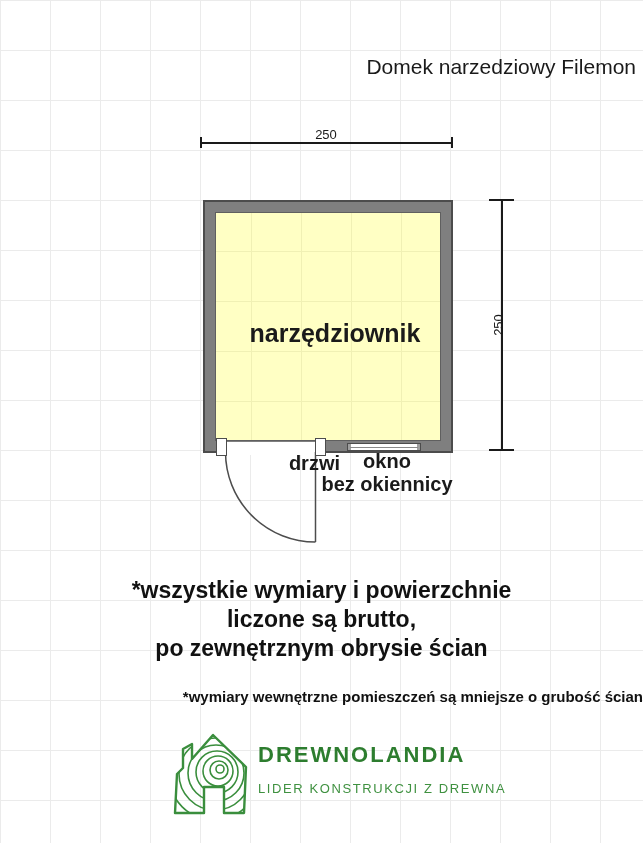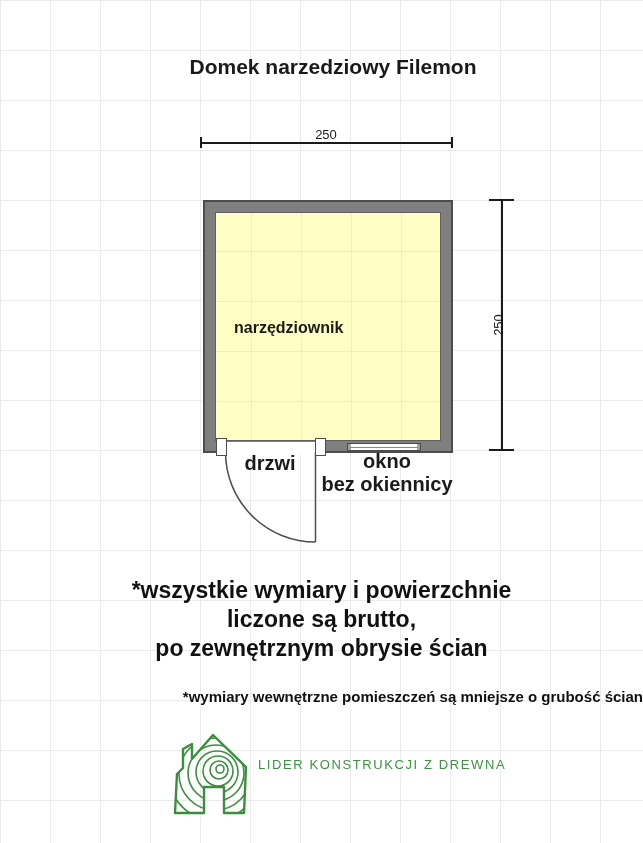--- a/index.html
+++ b/index.html
@@ -7,48 +7,48 @@
   .canvas{
     position:relative; width:643px; height:843px; overflow:hidden; background:#ffffff;
     background-image:
       linear-gradient(to right, var(--grid_line) 1px, transparent 1px),
       linear-gradient(to bottom, var(--grid_line) 1px, transparent 1px);
     background-size:50px 50px;
   }
   .abs{position:absolute;}
   
   .title{left:30px; top:54px; width:606px; text-align:center; color:#1a1a1a;}
-  .title .t1{font-size:21px; font-weight:bold; line-height:26px;}
+  .title .t1{font-size:21px; font-weight:normal; line-height:26px;text-align:right;}
   .title .t2{font-size:21px; font-weight:bold; line-height:26px;}
   
   .dim-line{background:#1a1a1a;}
   .dim-top-label{left:200px; top:127px; width:252px; text-align:center; font-size:13px; color:#1a1a1a;}
   .dim-right-label{left:468px; top:312px; width:60px; height:26px; display:flex; align-items:center; justify-content:center;
     transform:rotate(-90deg); font-size:13px; color:#1a1a1a;}
   
   .plan-outer{left:203px; top:200px; width:250px; height:253px; box-sizing:border-box;
     background:var(--wall_fill); border:2px solid var(--wall_border);}
   .plan-room{left:215px; top:212px; width:226px; height:229px; box-sizing:border-box;
     background:var(--room_fill); border:1px solid #5f5f5f;
     background-image:
       linear-gradient(to right, var(--room_grid) 1px, transparent 1px),
       linear-gradient(to bottom, var(--room_grid) 1px, transparent 1px);
     background-size:50px 50px; background-position:35px 38px;}
-  .room-label{left:234px; top:319px; width:226px; font-size:16px; font-weight:bold; color:#1a1a1a;}
+  .room-label{left:222px; top:319px; width:226px; text-align:center; font-size:25px; font-weight:bold; color:#1a1a1a;}
   .door-opening{left:227px; top:442px; width:88px; height:13px; background:#ffffff;}
   .jamb{width:11px; height:18px; box-sizing:border-box; background:#ffffff; border:1px solid var(--wall_border);}
   .jamb-left{left:216px; top:438px;}
   .jamb-right{left:315px; top:438px;}
   .window{left:347px; top:443px; width:74px; height:8px; box-sizing:border-box; background:#ffffff; border:1px solid var(--wall_border);}
   .window::after{content:""; position:absolute; left:2px; right:2px; top:50%; height:1px; background:#8a8a8a;}
   .window .cap{position:absolute; top:0; bottom:0; width:3px; background:#9f9f9f;}
   .window .cap.l{left:0;} .window .cap.r{right:0;}
   .door-swing{left:200px; top:438px;}
   
-  .door-label{left:200px; top:452px; width:140px; text-align:center; font-size:20px; font-weight:bold; line-height:23px; color:#1a1a1a;}
+  .door-label{left:200px; top:452px; width:140px; text-align:right; font-size:20px; font-weight:bold; line-height:23px; color:#1a1a1a;}
   .window-label{left:316px; top:450px; width:142px; text-align:center; font-size:20px; font-weight:bold; line-height:23px; color:#1a1a1a;}
   
   .note-main{left:0; top:576px; width:643px; text-align:center; font-size:23px; font-weight:bold; line-height:29px; color:#111;}
   .note-secondary{left:0; top:688px; width:643px; text-align:right; font-size:15px; font-weight:bold; color:#111;}
   
   .logo-icon{left:168px; top:727px;}
   .logo-text{left:258px; top:743px;}
   .logo-brand{font-size:22px; font-weight:bold; letter-spacing:2px; color:var(--logo_green); line-height:24px;}
   .logo-tagline{font-size:13px; letter-spacing:1.6px; color:var(--tagline_green); margin-top:14px;}
 </style>
@@ -116,16 +116,17 @@
       <circle cx="49" cy="45" r="21"></circle>
       <circle cx="48" cy="46" r="28"></circle>
       <circle cx="47" cy="47" r="36"></circle>
       <circle cx="46" cy="48" r="45"></circle>
       <circle cx="45" cy="49" r="55"></circle>
       <circle cx="44" cy="50" r="66"></circle>
     </g>
     <path d="M7 86 L9 47 L15 41 L15 22 L24 17 L24 32 L45 8 L78 40 L76 86 L56 86 L56 60 L36 60 L36 86 Z" fill="none" stroke="#3a8e3d" stroke-width="2.4" stroke-linejoin="round"></path>
   </svg>
   <div class="abs logo-text">
+    <div class="logo-brand">DREWNOLANDIA</div>
     <div class="logo-tagline">LIDER KONSTRUKCJI Z DREWNA</div>
   </div>
 
 </div>
 
 </body></html>

